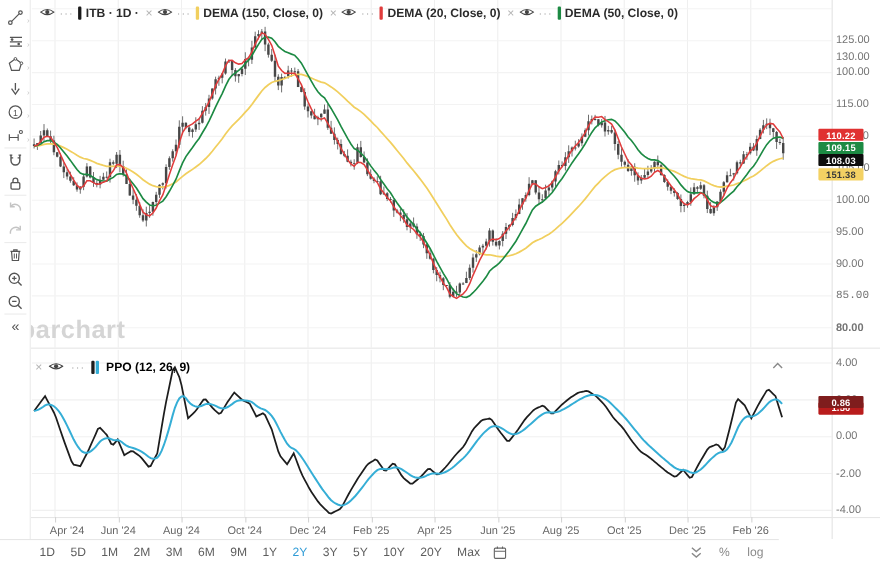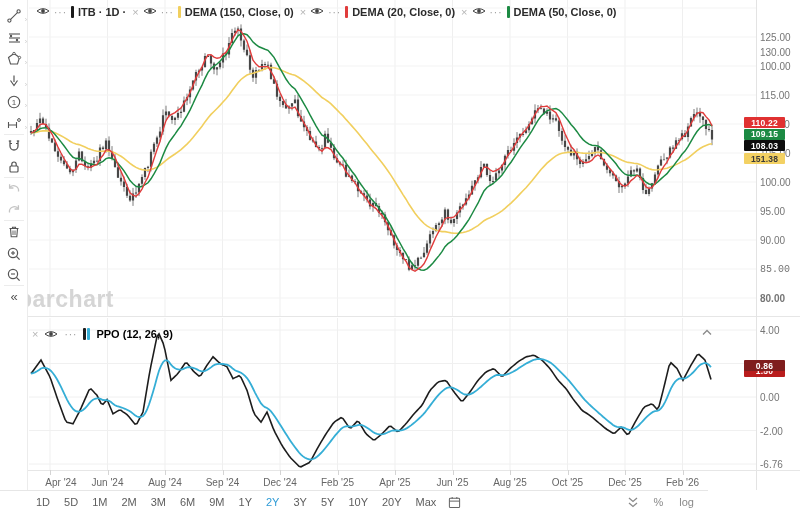--- a/index.html
+++ b/index.html
@@ -348,28 +348,28 @@
     <div class="axis-label" style="top: 153px;">105.00</div>
     <div class="axis-label" style="top: 182px;">100.00</div>
     <div class="axis-label" style="top: 211px;">95.00</div>
     <div class="axis-label" style="top: 240px;">90.00</div>
     <div class="axis-label" style="top: 269px; font-family: Liberation Mono, monospace;">85.00</div>
     <div class="axis-label" style="top: 298px; font-weight: bold;">80.00</div>
     <div class="axis-label" style="top: 330px;">4.00</div>
     <div class="axis-label" style="top: 363.5px;">2.00</div>
     <div class="axis-label" style="top: 397px;">0.00</div>
     <div class="axis-label" style="top: 430.5px;">-2.00</div>
-    <div class="axis-label" style="top: 464px;">-6.76</div>
+    <div class="axis-label" style="top: 464px;">-4.00</div>
     <div class="date-label" style="left: 50px; margin-left: 11px;">Apr '24</div>
     <div class="date-tick" style="left: 50px;"></div>
     <div class="date-label" style="left: 107.5px;">Jun '24</div>
     <div class="date-tick" style="left: 107.5px;"></div>
     <div class="date-label" style="left: 165px;">Aug '24</div>
     <div class="date-tick" style="left: 165px;"></div>
-    <div class="date-label" style="left: 222.5px;">Sep '24</div>
+    <div class="date-label" style="left: 222.5px;">Oct '24</div>
     <div class="date-tick" style="left: 222.5px;"></div>
     <div class="date-label" style="left: 280px;">Dec '24</div>
     <div class="date-tick" style="left: 280px;"></div>
     <div class="date-label" style="left: 337.5px;">Feb '25</div>
     <div class="date-tick" style="left: 337.5px;"></div>
     <div class="date-label" style="left: 395px;">Apr '25</div>
     <div class="date-tick" style="left: 395px;"></div>
     <div class="date-label" style="left: 452.5px;">Jun '25</div>
     <div class="date-tick" style="left: 452.5px;"></div>
     <div class="date-label" style="left: 510px;">Aug '25</div>

